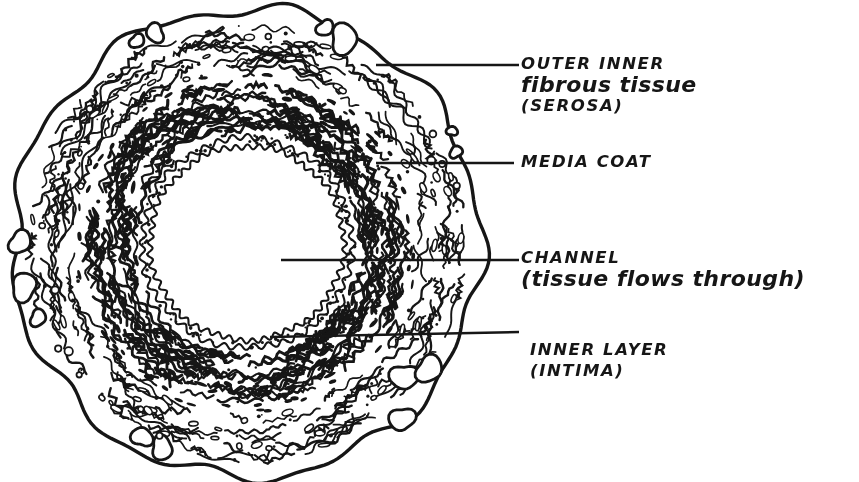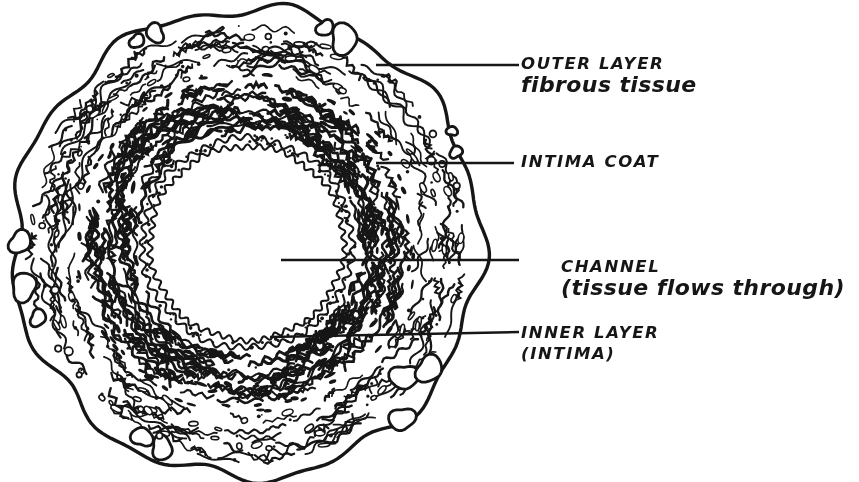--- a/index.html
+++ b/index.html
@@ -25,22 +25,22 @@
     font-weight:700;
     letter-spacing:1.6px;
   }
   .script-line{
     font-size:22px;
     font-weight:600;
     letter-spacing:0.4px;
   }
   #label-outer-layer{top:53px;}
   #label-middle-coat{top:151px;}
-  #label-channel{top:256px;margin-left:40px;}
-  #label-inner-layer{top:322px;}
+  #label-channel{top:247px;}
+  #label-inner-layer{top:339px;margin-left:9px;}
 </style>
 </head>
 <body>
 
 <div class="stage">
 
   <svg id="artery-svg" width="859" height="482" viewBox="0 0 859 482">
       <g>
         <path d="M428.1 238.8L427.4 241.9L427.8 245.5L427.7 248.9L426.0 251.5L422.9 253.2L419.7 255.0L417.9 257.4L417.8 260.8L418.2 264.5L417.6 267.6L415.3 269.8L412.0 271.4" fill="none" stroke="#161616" stroke-width="2.02" stroke-linecap="round"></path>
         <path d="M53.9 185.1L50.0 182.3L50.3 179.9L54.7 178.0L54.7 175.6L50.9 172.8L51.7 170.5L56.0 168.6L55.6 166.2" fill="none" stroke="#161616" stroke-width="1.78" stroke-linecap="round"></path>
@@ -1171,26 +1171,27 @@
       </g>
       <g>
         <line x1="376" y1="65" x2="519" y2="65" stroke="#161616" stroke-width="2.6"></line>
         <line x1="376" y1="163" x2="514" y2="163" stroke="#161616" stroke-width="2.6"></line>
         <line x1="281" y1="260" x2="519" y2="260" stroke="#161616" stroke-width="2.6"></line>
         <line x1="270" y1="337" x2="519" y2="332" stroke="#161616" stroke-width="2.6"></line>
       </g>
     </svg>
 
   <div class="fig-label" id="label-outer-layer">
-    <div class="cap-line">OUTER LAYER</div>
+    <div class="cap-line">OUTER INNER</div>
     <div class="script-line">fibrous tissue</div>
+    <div class="cap-line">(SEROSA)</div>
   </div>
 
   <div class="fig-label" id="label-middle-coat">
-    <div class="cap-line">INTIMA COAT</div>
+    <div class="cap-line">MEDIA COAT</div>
   </div>
 
   <div class="fig-label" id="label-channel">
     <div class="cap-line">CHANNEL</div>
     <div class="script-line">(tissue flows through)</div>
   </div>
 
   <div class="fig-label" id="label-inner-layer">
     <div class="cap-line">INNER LAYER</div>
     <div class="cap-line">(INTIMA)</div>

